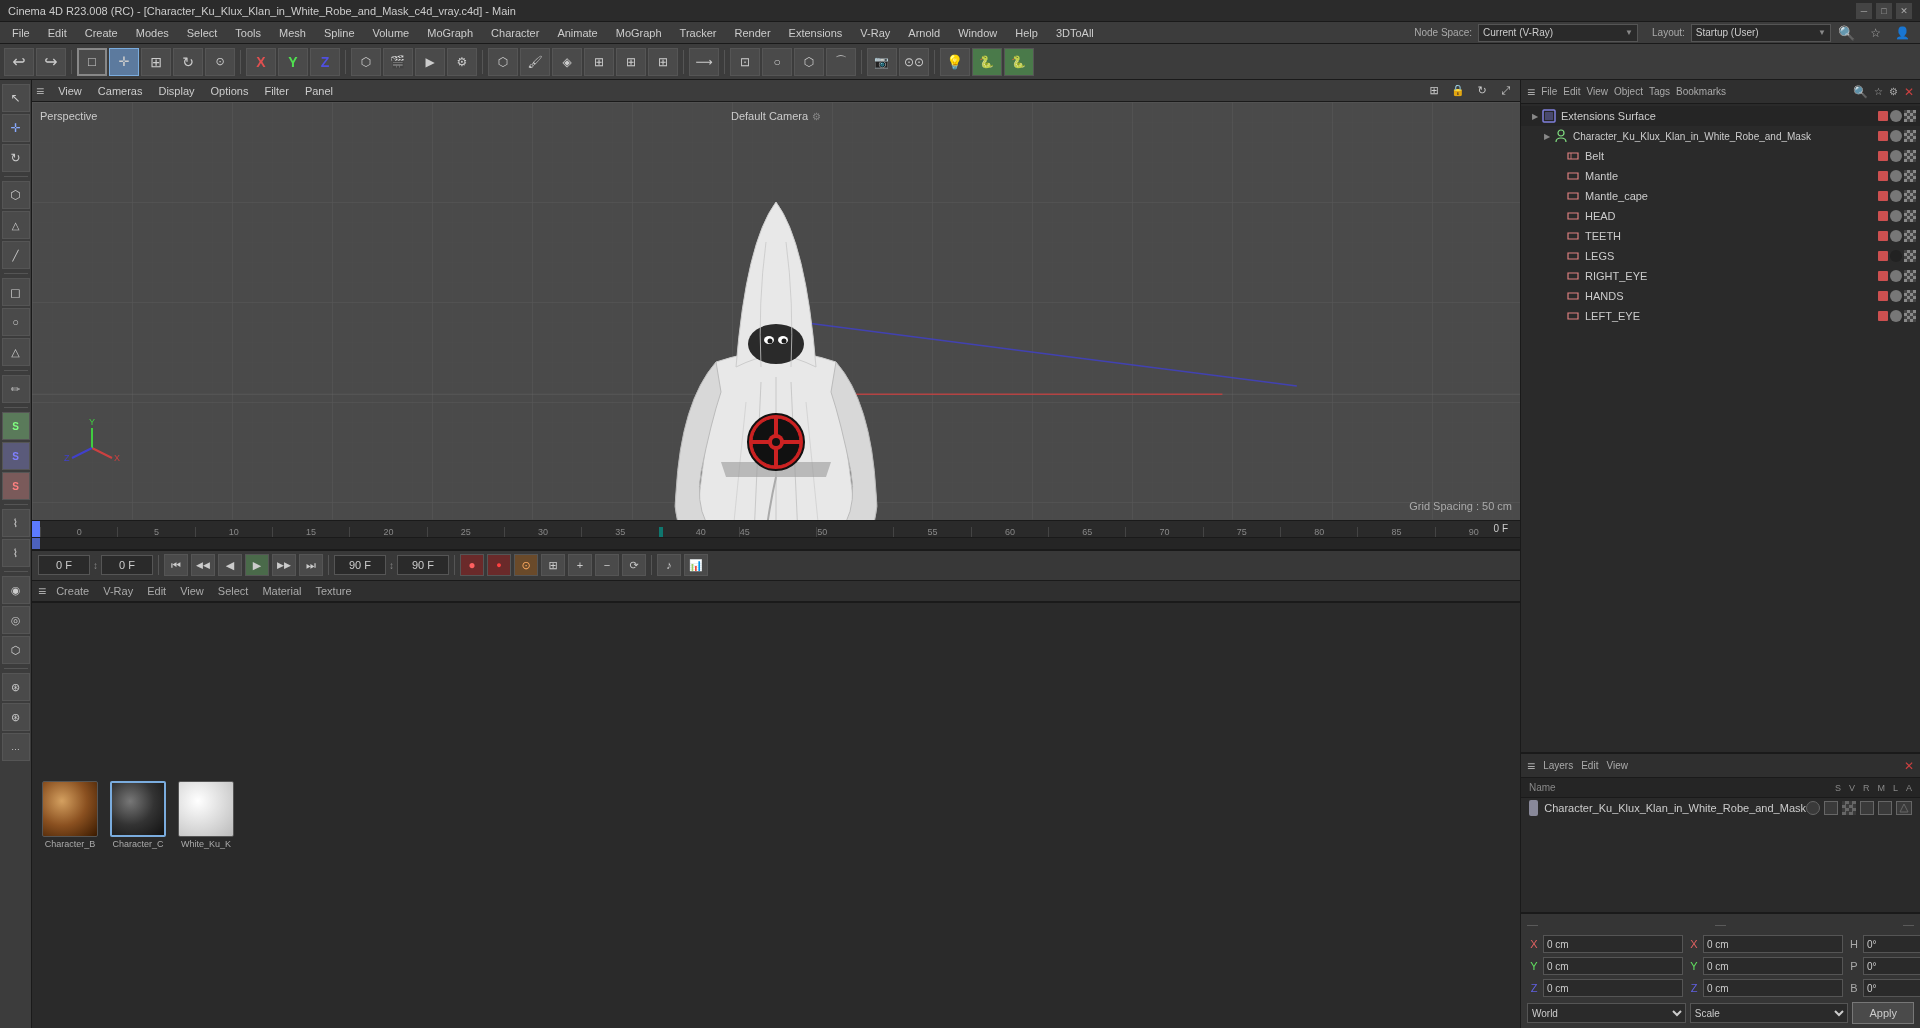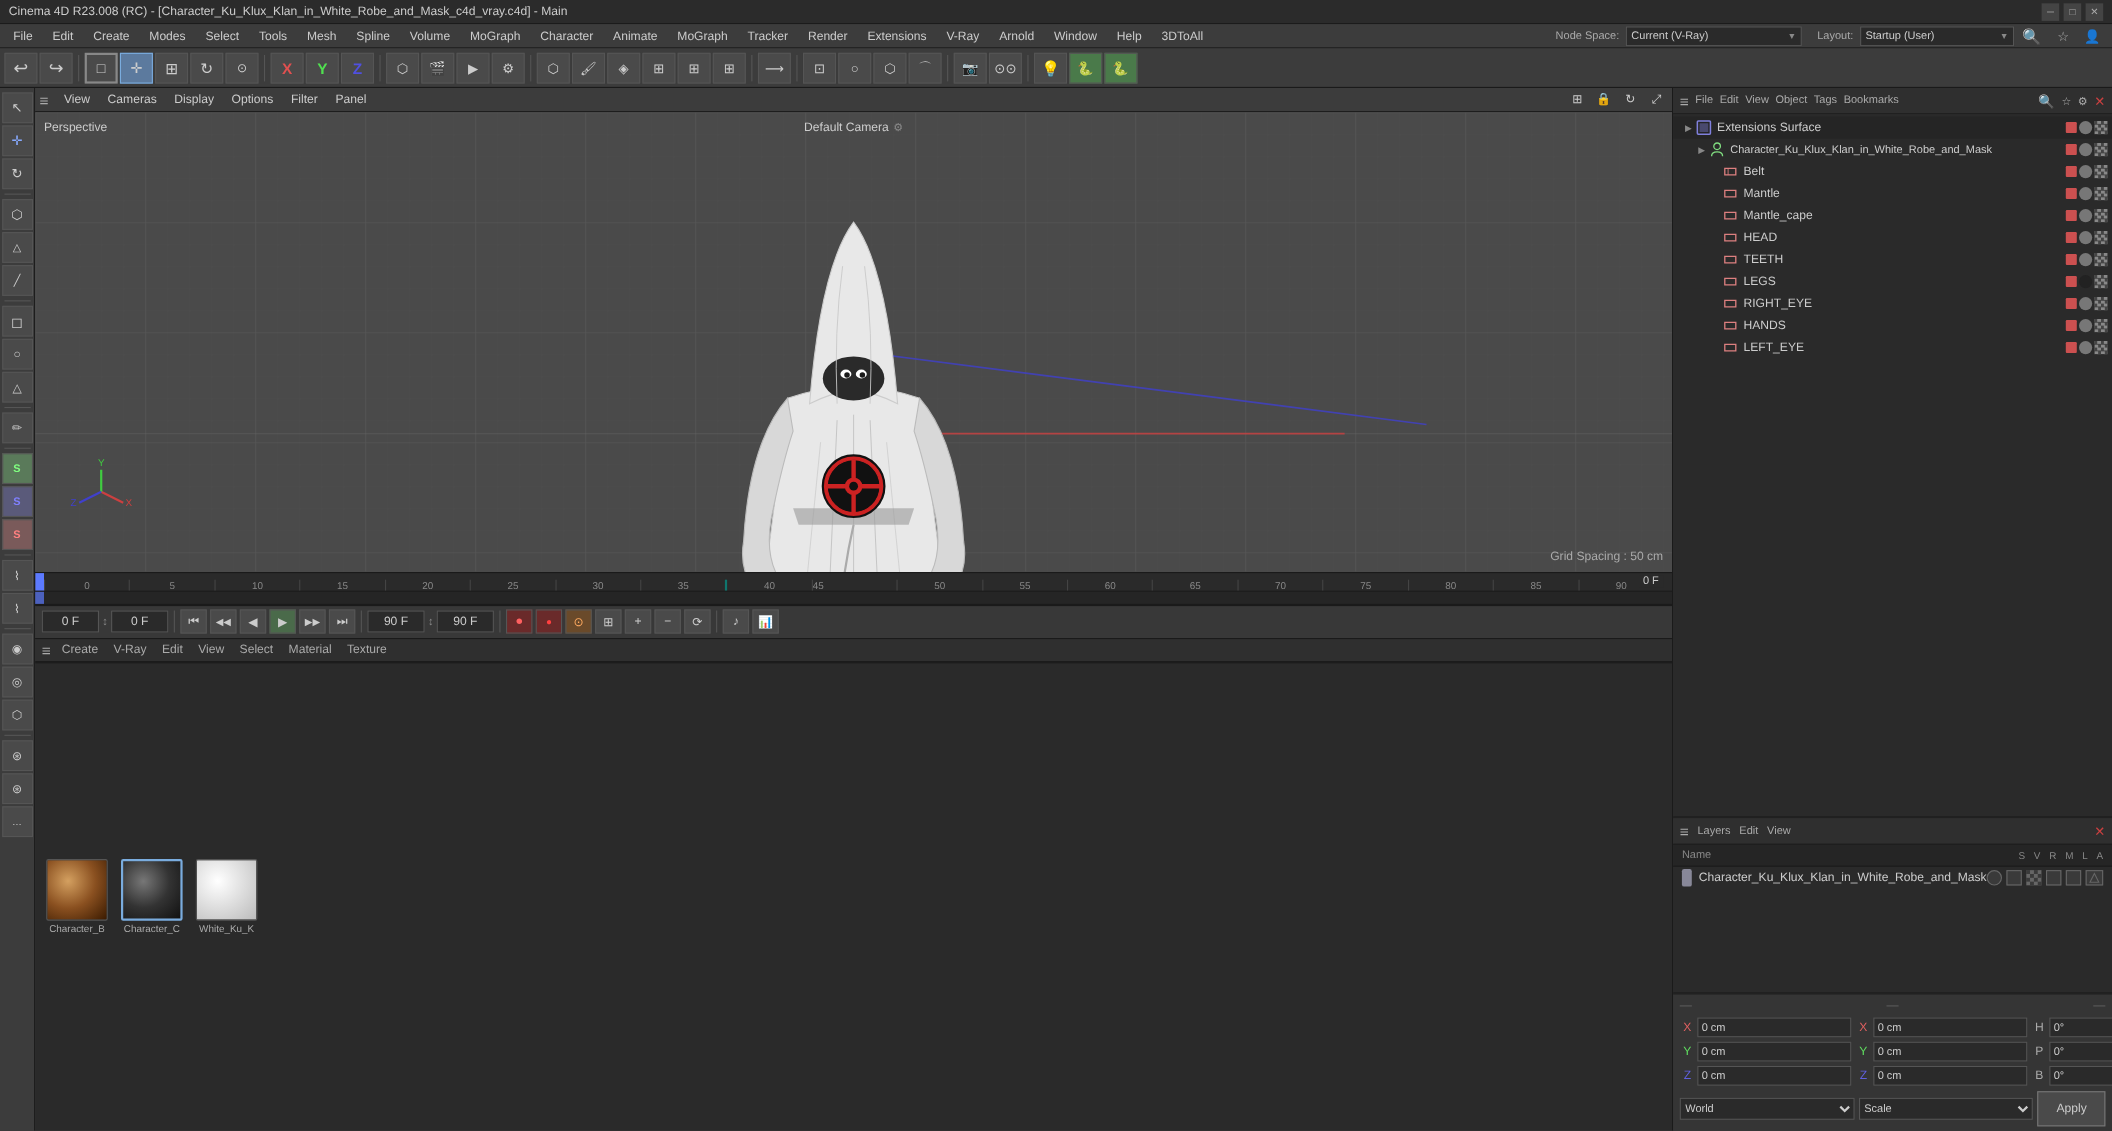--- a/index.html
+++ b/index.html
@@ -93,21 +93,21 @@
     .material-swatch.selected .material-thumb { border: 2px solid #7aacde; }
     
     
     #transform-panel { background: #3a3a3a; border-top: 1px solid #1a1a1a; padding: 4px; }
     .tf-row { display: flex; align-items: center; gap: 2px; height: 20px; }
     .tf-label { width: 14px; font-size: 11px; color: #aaa; text-align: center; }
     .tf-input { flex: 1; height: 18px; background: #2a2a2a; border: 1px solid #555; color: #ccc; font-size: 10px; padding: 0 3px; }
     
     
     #char-svg { position: absolute; top: 80px; left: 50%; transform: translateX(-50%); }
-    .apply-btn { height: 32px; background: #4a4a4a; border: 1px solid #777; color: #ccc; font-size: 11px; padding: 0 16px; cursor: pointer; }
+    .apply-btn { height: 22px; background: #4a4a4a; border: 1px solid #777; color: #ccc; font-size: 11px; padding: 0 16px; cursor: pointer; }
   </style>
 </head>
 <body>
 
 <div id="title-bar">
   <span class="title">Cinema 4D R23.008 (RC) - [Character_Ku_Klux_Klan_in_White_Robe_and_Mask_c4d_vray.c4d] - Main</span>
   <div class="window-controls">
     <button class="win-btn">─</button>
     <button class="win-btn">□</button>
     <button class="win-btn">✕</button>
@@ -348,23 +348,23 @@
       <div style="position:absolute;left:0;top:0;height:100%;width:8px;background:#5c7aff;"></div>
       <div style="display:flex;width:100%;padding:0 8px;">
         <div style="flex:1;text-align:center;font-size:9px;color:#888;border-left:1px solid #444;">0</div>
         <div style="flex:1;text-align:center;font-size:9px;color:#888;border-left:1px solid #444;">5</div>
         <div style="flex:1;text-align:center;font-size:9px;color:#888;border-left:1px solid #444;">10</div>
         <div style="flex:1;text-align:center;font-size:9px;color:#888;border-left:1px solid #444;">15</div>
         <div style="flex:1;text-align:center;font-size:9px;color:#888;border-left:1px solid #444;">20</div>
         <div style="flex:1;text-align:center;font-size:9px;color:#888;border-left:1px solid #444;">25</div>
         <div style="flex:1;text-align:center;font-size:9px;color:#888;border-left:1px solid #444;">30</div>
         <div style="flex:1;text-align:center;font-size:9px;color:#888;border-left:1px solid #444;">35</div>
-        <div style="flex:1;text-align:center;font-size:9px;color:#888;border-left:2px solid #0f766e;">40</div>
+        <div style="flex:1;text-align:center;font-size:9px;color:#888;border-left:4px solid #0f766e;">40</div>
         <div style="flex:1;font-size:9px;color:#888;border-left:1px solid #444;">45</div>
-        <div style="flex:1;text-align:center;font-size:9px;color:#888;border-left:1px solid #444;">50</div>
+        <div style="flex:1;text-align:left;font-size:9px;color:#888;border-left:1px solid #444;">50</div>
         <div style="flex:1;text-align:center;font-size:9px;color:#888;border-left:1px solid #444;">55</div>
         <div style="flex:1;text-align:center;font-size:9px;color:#888;border-left:1px solid #444;">60</div>
         <div style="flex:1;text-align:center;font-size:9px;color:#888;border-left:1px solid #444;">65</div>
         <div style="flex:1;text-align:center;font-size:9px;color:#888;border-left:1px solid #444;">70</div>
         <div style="flex:1;text-align:center;font-size:9px;color:#888;border-left:1px solid #444;">75</div>
         <div style="flex:1;text-align:center;font-size:9px;color:#888;border-left:1px solid #444;">80</div>
         <div style="flex:1;text-align:center;font-size:9px;color:#888;border-left:1px solid #444;">85</div>
         <div style="flex:1;text-align:center;font-size:9px;color:#888;border-left:1px solid #444;">90</div>
       </div>
 

